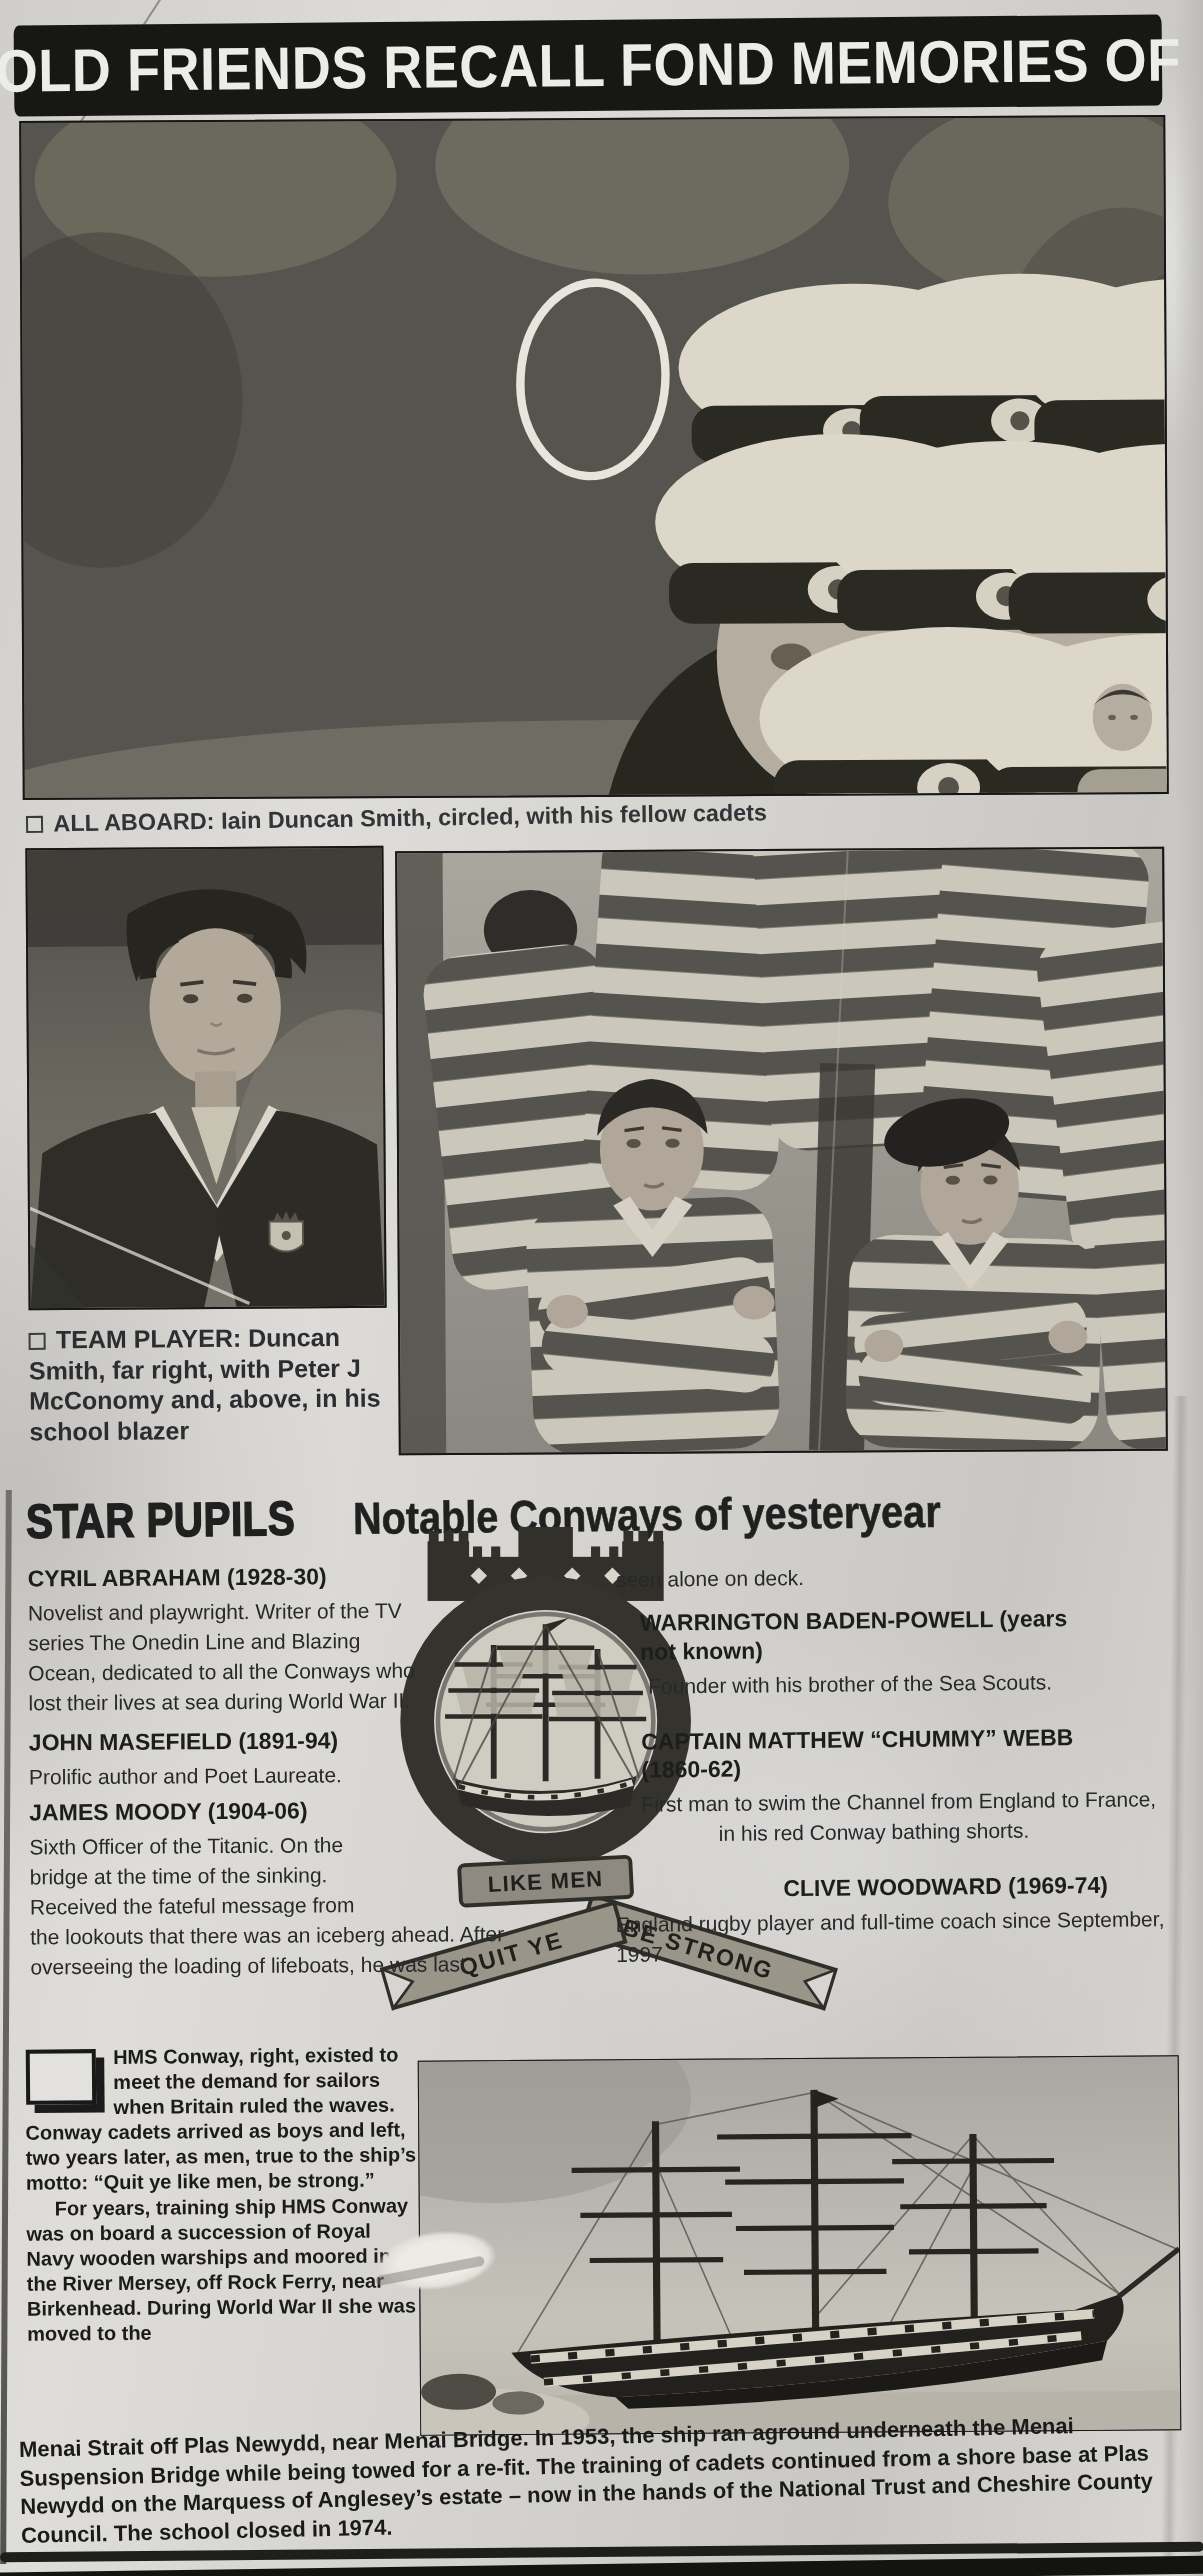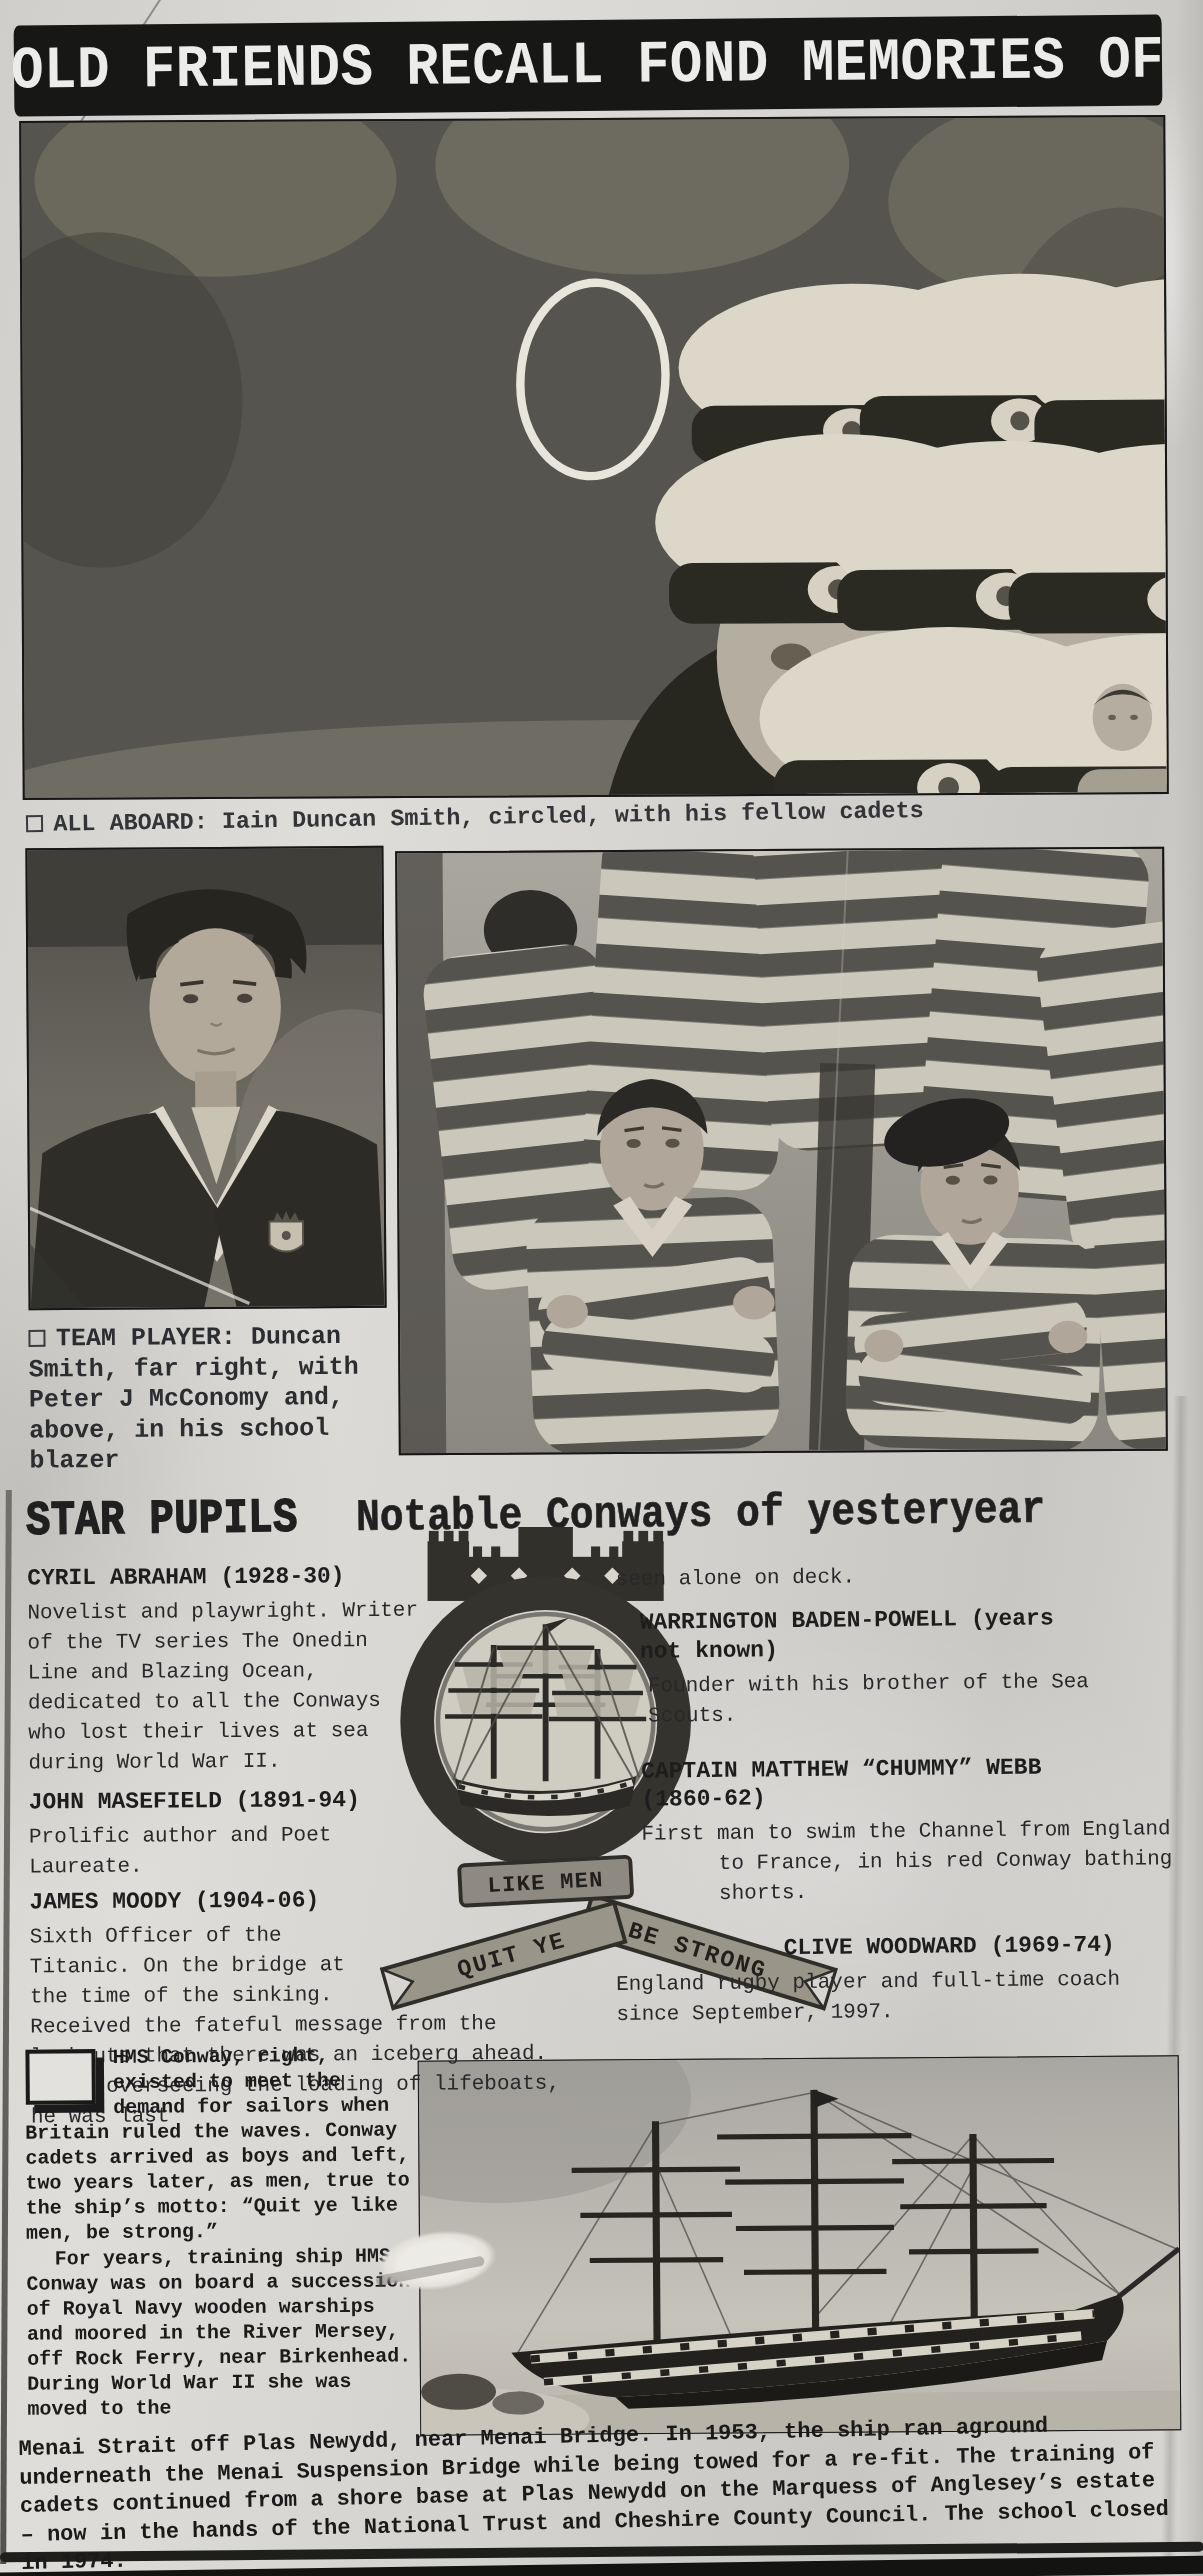--- a/index.html
+++ b/index.html
@@ -1,17 +1,17 @@
 <!DOCTYPE html>
 <html style="font-size:10.4px"><head>
 <meta charset="utf-8">
 <style>
   html,body{margin:0;padding:0;background:#8a8a88;}
   .page{position:relative;width:1204px;height:2576px;overflow:hidden;
-    font-family:Liberation Mono, monospace;color:#222;
+    font-family:Liberation Sans, sans-serif;color:#222;
     background:
       radial-gradient(ellipse 584px 338px at 88% 10%, rgba(255,255,255,.55), rgba(255,255,255,0) 60%),
       radial-gradient(ellipse 454px 584px at 2% 58%, rgba(110,108,102,.22), rgba(110,108,102,0) 70%),
       radial-gradient(ellipse 519px 390px at 70% 72%, rgba(255,255,255,.25), rgba(255,255,255,0) 65%),
       linear-gradient(100deg,#cfcecb 0%,#dedddA 28%,#d3d2cf 55%,#c8c7c4 78%,#d9d8d4 100%);}
   .page *{box-sizing:border-box;}
   
   .crease-tl{position:absolute;left:164px;top:-7.8px;width:1.9px;height:221px;background:rgba(72,70,66,.5);transform:rotate(33deg);transform-origin:top center;}
   .right-crease{position:absolute;left:1167px;top:1396px;width:15.6px;height:1169px;opacity:.3;
     background:linear-gradient(to right,rgba(90,88,84,0),rgba(90,88,84,.8),rgba(90,88,84,0));transform:rotate(.6deg);}

